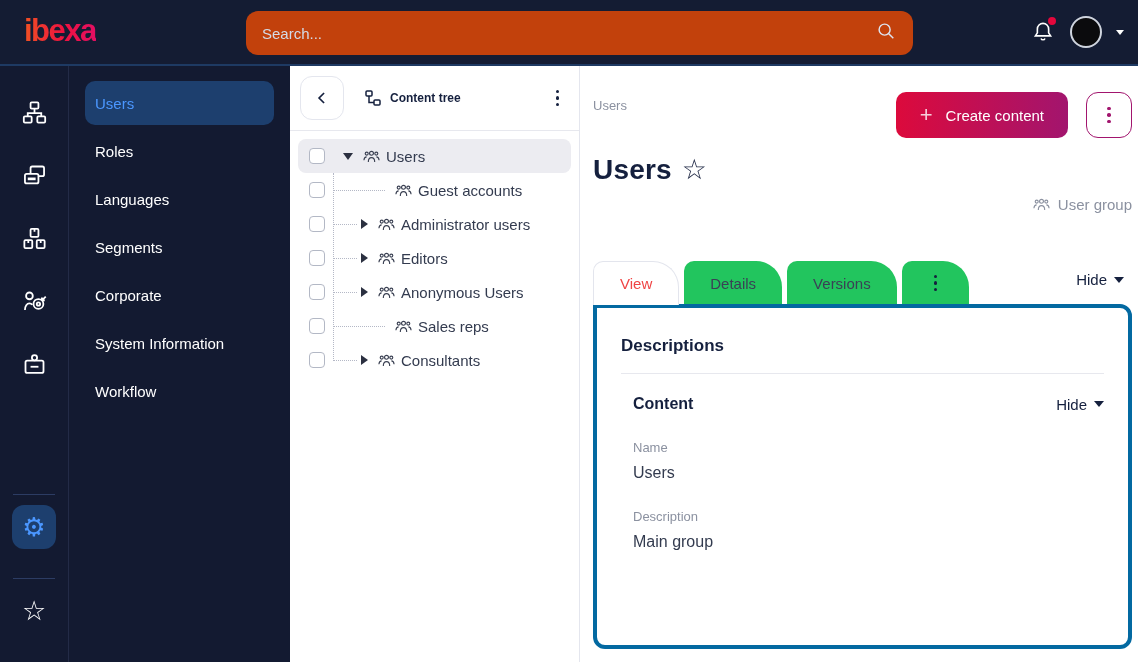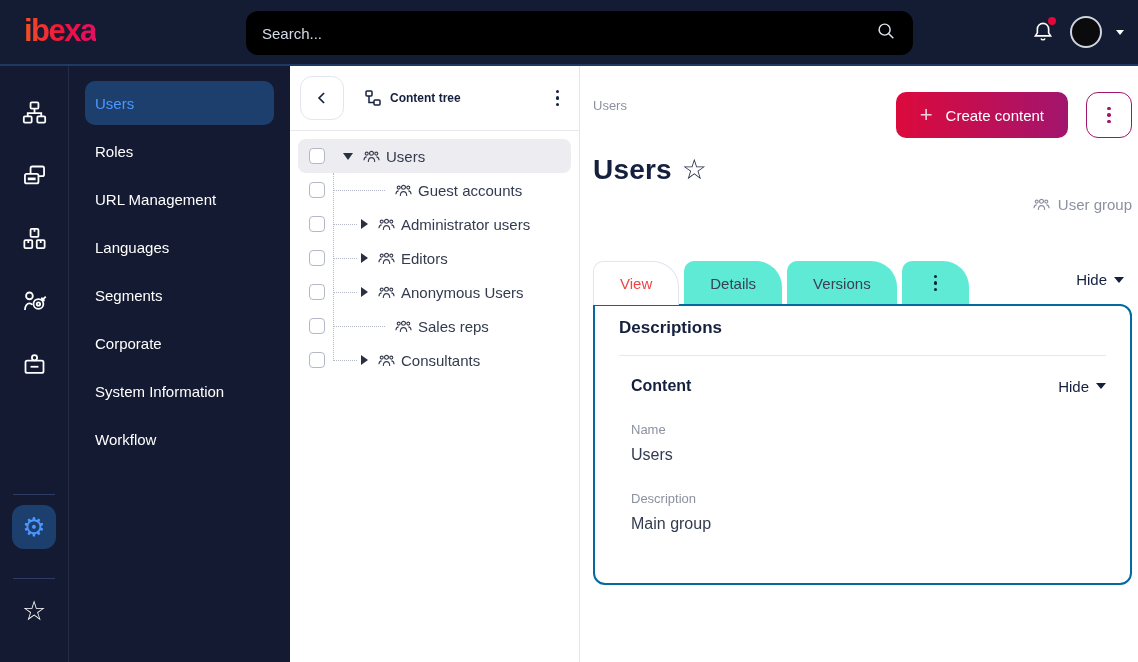--- a/index.html
+++ b/index.html
@@ -4,21 +4,21 @@
 <style>
   * { box-sizing: border-box; margin: 0; padding: 0; }
   html,body { width:1138px; height:662px; overflow:hidden; }
   body { font-family: "Liberation Sans", sans-serif; background:#fff; color:#15203e; position:relative; }
 
   
   .topbar { position:absolute; top:0; left:0; width:1138px; height:66px; background:#141c33; border-bottom:2px solid #1e3a63; z-index:10; }
   .logo { position:absolute; left:24px; top:13px; font-size:31px; font-weight:800; letter-spacing:-1.5px;
           background:linear-gradient(90deg,#f05123 0%,#ee1240 55%,#e40f63 100%);
           -webkit-background-clip:text; background-clip:text; color:transparent; cursor:pointer; }
-  .search { position:absolute; left:246px; top:11px; width:667px; height:44px; background:#000000; border-radius:12px;
+  .search { position:absolute; left:246px; top:11px; width:667px; height:44px; background:#c2410c; border-radius:12px;
             display:flex; align-items:center; padding:0 16px; }
   .search input { flex:1; background:transparent; border:none; outline:none; color:#fff; font-size:15px; font-family:inherit; }
   .search input::placeholder { color:#d4dbe8; opacity:1; }
   .top-right { position:absolute; right:14px; top:0; height:64px; display:flex; align-items:center; gap:14px; }
   .bell-wrap { position:relative; width:26px; height:26px; cursor:pointer; }
   .bell-dot { position:absolute; top:-2px; right:0; width:8px; height:8px; border-radius:50%; background:#e3073c; }
   .avatar { width:32px; height:32px; border-radius:50%; background:#0b0b0d; border:2px solid #cfd4de; cursor:pointer; }
   .tri-down { display:inline-block; width:0; height:0; border-left:4.5px solid transparent; border-right:4.5px solid transparent; border-top:5.5px solid #fff; }
   .user-caret { cursor:pointer; }
 
@@ -72,28 +72,28 @@
   .more-btn .kebab i { background:#a2156e; }
 
   .title-row { display:flex; align-items:center; gap:10px; margin-top:16px; }
   .page-title { font-size:28px; font-weight:700; color:#15203e; letter-spacing:.2px; }
   .fav-star { font-size:28px; color:#1a2340; line-height:1; cursor:pointer; }
   .type-row { display:flex; align-items:center; gap:8px; margin-top:10px; color:#8b91a0; font-size:15px;justify-content:flex-end; }
   .type-row .grp { color:#8b91a0; }
 
   .tabs-row { margin-top:48px; display:flex; align-items:flex-start; height:44px; position:relative; }
   .tab { height:44px; padding:0 26px; display:flex; align-items:center; justify-content:center; font-size:15px; color:#3a4155;
-         background:#5eead4; border-radius:10px 26px 0 0; margin-right:5px; cursor:pointer; }
+         background:#22c55e; border-radius:10px 26px 0 0; margin-right:5px; cursor:pointer; }
   .tab.active { background:#fff; border:1px solid #e3e5ed; border-bottom:none; color:#ef4444; z-index:3; position:relative; }
   .tab.tab-more { padding:0 26px; }
   .tab .kebab { margin:0; }
   .hide-toggle { position:absolute; right:8px; top:10px; display:flex; align-items:center; gap:7px; font-size:15px; color:#15203e; cursor:pointer; }
   .hide-caret { display:inline-block; width:0; height:0; border-left:5px solid transparent; border-right:5px solid transparent; border-top:6px solid #15203e; }
 
-  .card { position:relative; z-index:2; margin-top:-1px; height:281px; border:2px solid #0369a1; border-radius:0 12px 12px 12px; background:#fff; padding:12px 24px; }
+  .card { position:relative; z-index:2; margin-top:-1px; height:345px; border:4px solid #0369a1; border-radius:0 12px 12px 12px; background:#fff; padding:28px 24px; }
   .card-section-title { font-size:17px; font-weight:700; color:#15203e; }
   .card-divider { border:none; border-top:1px solid #e7e8ee; margin:17px 0 0 0; }
   .group { padding-left:12px; margin-top:21px; }
   .group-head { display:flex; align-items:center; }
   .group-title { font-size:16px; font-weight:700; color:#15203e; }
   .group-hide { margin-left:auto; display:flex; align-items:center; gap:7px; font-size:15px; color:#15203e; cursor:pointer; }
   .field-label { font-size:13px; color:#8b91a0; margin-top:27px; }
   .field-value { font-size:16px; color:#333b4f; margin-top:9px; }
 </style>
 </head>
@@ -176,23 +176,20 @@
       </div>
     </div>
   </nav>
 
   <nav class="menu">
     <div class="menu-item active">
         <span>Users</span>
       </div>
     <div class="menu-item">
         <span>Roles</span>
-      </div>
-    <div class="menu-item">
-        <span>URL Management</span>
       </div>
     <div class="menu-item">
         <span>Languages</span>
       </div>
     <div class="menu-item">
         <span>Segments</span>
       </div>
     <div class="menu-item">
         <span>Corporate</span>
       </div>

